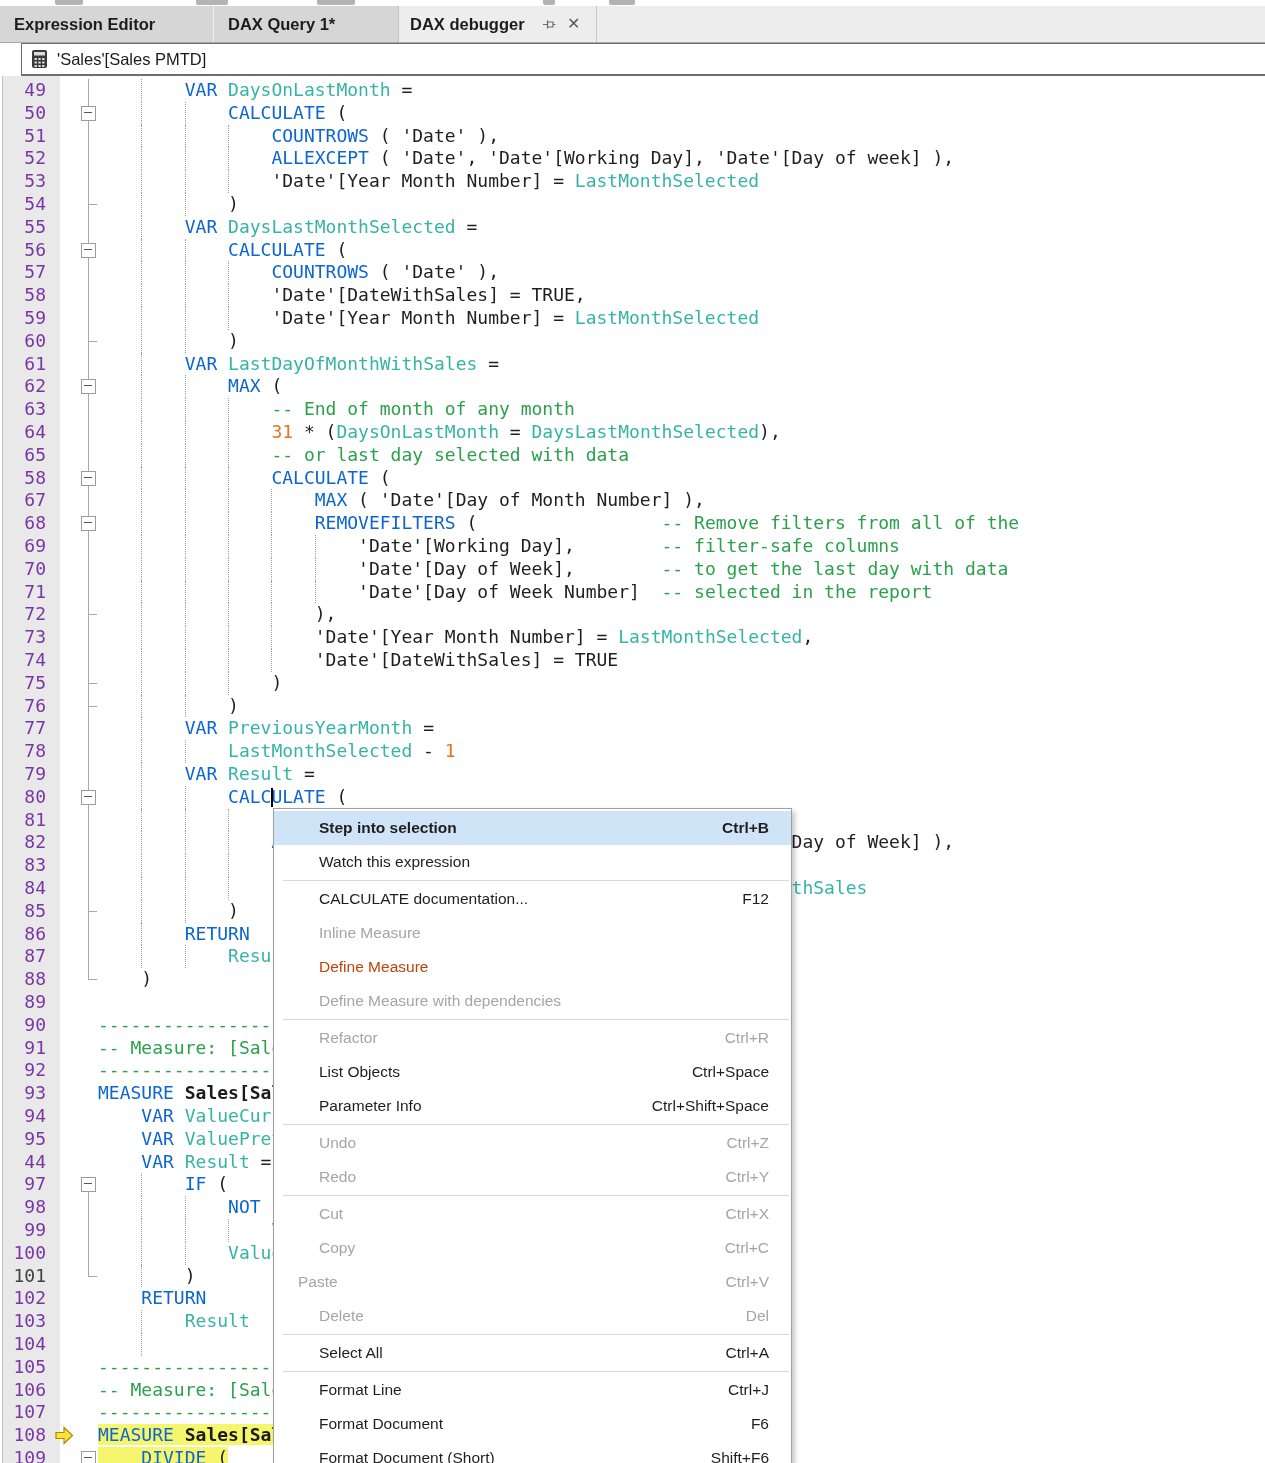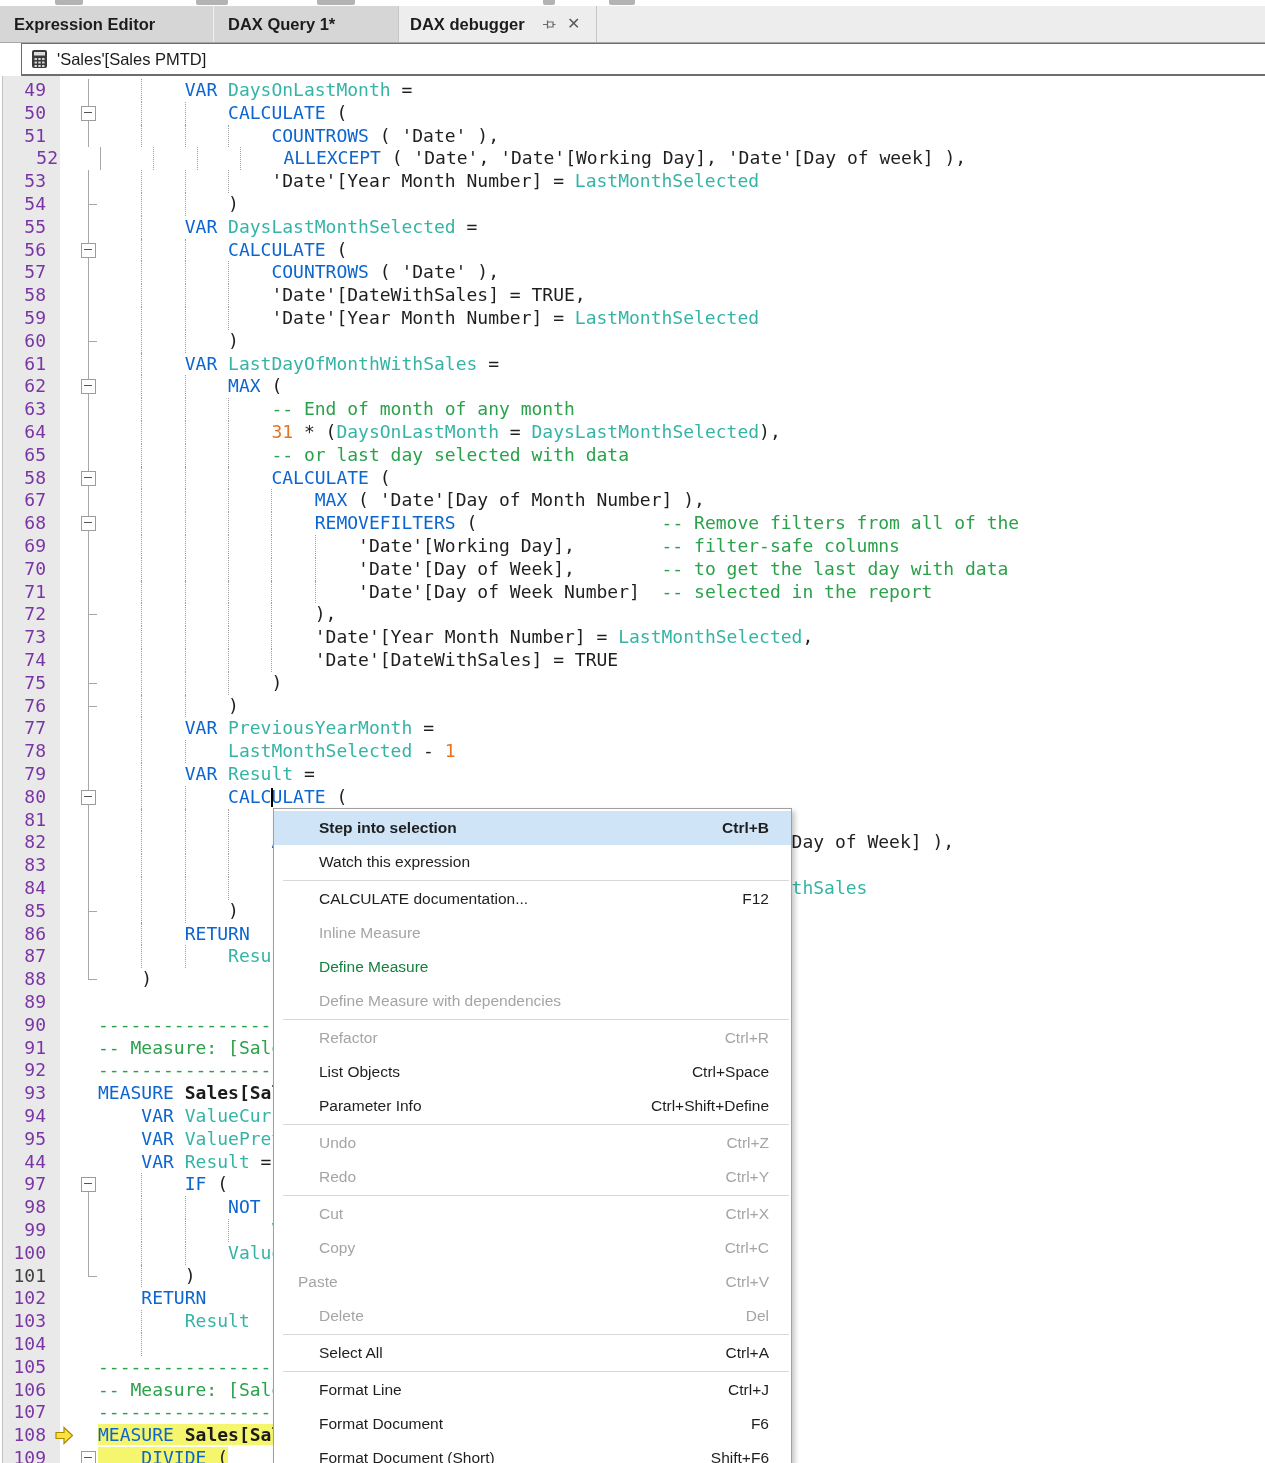--- a/index.html
+++ b/index.html
@@ -129,21 +129,21 @@
         <span class="codetext"><span>            <span class="tk-k" style="color: rgb(13, 101, 208);">CALCULATE </span><span class="tk-d" style="color: rgb(31, 31, 31);">(</span></span></span>
       </div>
       <div class="row" style="top: 45.6px;">
         <span class="lnum" style="color: rgb(122, 53, 165);">51</span>
         <div class="guide" style="left: 141.344px;"></div>
         <div class="guide" style="left: 184.688px;"></div>
         <div class="guide" style="left: 228.032px;"></div>
         <div class="fline"></div>
         <span class="codetext"><span>                <span class="tk-k" style="color: rgb(13, 101, 208);">COUNTROWS </span><span class="tk-d" style="color: rgb(31, 31, 31);">( 'Date' ),</span></span></span>
       </div>
-      <div class="row" style="top: 68.4px; margin-left: 12px;">
+      <div class="row" style="top: 68.4px;">
         <span class="lnum" style="color: rgb(122, 53, 165);">52</span>
         <div class="guide" style="left: 141.344px;"></div>
         <div class="guide" style="left: 184.688px;"></div>
         <div class="guide" style="left: 228.032px;"></div>
         <div class="fline"></div>
         <span class="codetext"><span>                <span class="tk-k" style="color: rgb(13, 101, 208);">ALLEXCEPT </span><span class="tk-d" style="color: rgb(31, 31, 31);">( 'Date', 'Date'[Working Day], 'Date'[Day of week] ),</span></span></span>
       </div>
       <div class="row" style="top: 91.2px;">
         <span class="lnum" style="color: rgb(122, 53, 165);">53</span>
         <div class="guide" style="left: 141.344px;"></div>
@@ -555,39 +555,39 @@
     <div class="msep"></div>
     <div class="mitem">
       <span class="mlabel" style="color: rgb(30, 30, 30);">CALCULATE documentation...</span>
       <span class="mshort" style="color: rgb(30, 30, 30);">F12</span>
     </div>
     <div class="mitem">
       <span class="mlabel" style="color: rgb(165, 165, 165);">Inline Measure</span>
       <span class="mshort" style="color: rgb(165, 165, 165);"></span>
     </div>
     <div class="mitem">
-      <span class="mlabel" style="color: #15803d;">Define Measure</span>
+      <span class="mlabel" style="color: #c2410c;">Define Measure</span>
       <span class="mshort" style="color: rgb(165, 165, 165);"></span>
     </div>
     <div class="mitem">
       <span class="mlabel" style="color: rgb(165, 165, 165);">Define Measure with dependencies</span>
       <span class="mshort" style="color: rgb(165, 165, 165);"></span>
     </div>
     <div class="msep"></div>
     <div class="mitem">
       <span class="mlabel" style="color: rgb(165, 165, 165);">Refactor</span>
       <span class="mshort" style="color: rgb(165, 165, 165);">Ctrl+R</span>
     </div>
     <div class="mitem">
       <span class="mlabel" style="color: rgb(30, 30, 30);">List Objects</span>
       <span class="mshort" style="color: rgb(30, 30, 30);">Ctrl+Space</span>
     </div>
     <div class="mitem">
       <span class="mlabel" style="color: rgb(30, 30, 30);">Parameter Info</span>
-      <span class="mshort" style="color: rgb(30, 30, 30);">Ctrl+Shift+Define</span>
+      <span class="mshort" style="color: rgb(30, 30, 30);">Ctrl+Shift+Space</span>
     </div>
     <div class="msep"></div>
     <div class="mitem">
       <span class="mlabel" style="color: rgb(165, 165, 165);">Undo</span>
       <span class="mshort" style="color: rgb(165, 165, 165);">Ctrl+Z</span>
     </div>
     <div class="mitem">
       <span class="mlabel" style="color: rgb(165, 165, 165);">Redo</span>
       <span class="mshort" style="color: rgb(165, 165, 165);">Ctrl+Y</span>
     </div>

